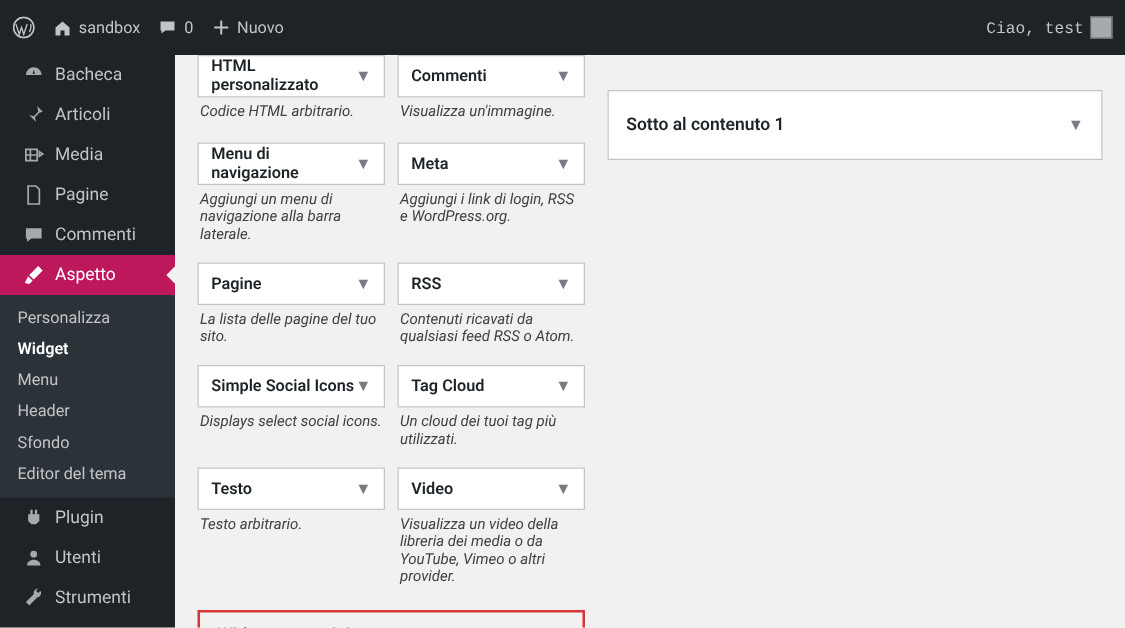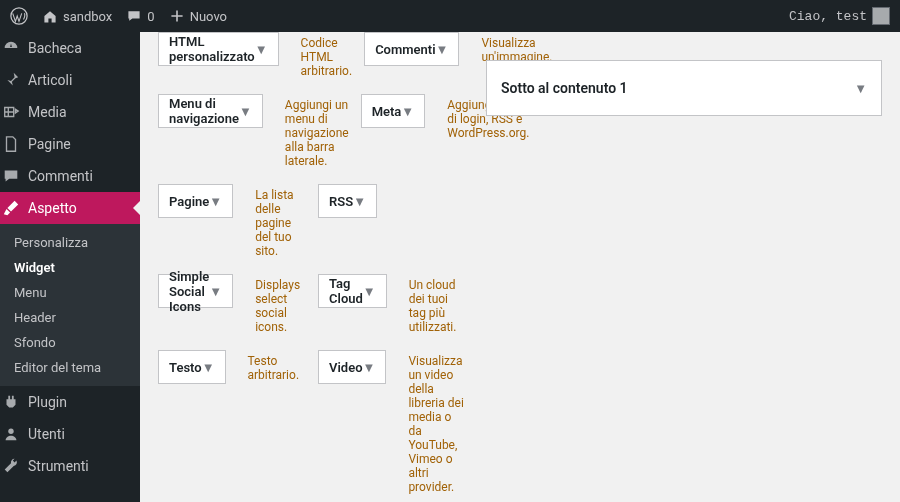--- a/index.html
+++ b/index.html
@@ -7,21 +7,21 @@
     font-family: -apple-system, BlinkMacSystemFont, "Segoe UI", Roboto, sans-serif;
     font-size: 13px;
     background: #f1f1f1;
     color: #3c434a;
     width: 900px;
     height: 502px;
     overflow: hidden;
   }
   
   .adminbar {
-    height: 32px;
+    height: 44px;
     background: #1d2327;
     color: #c3c4c7;
     display: flex;
     align-items: center;
     font-size: 13px;
     padding: 0 10px;
     position: relative;
   }
   .adminbar .left { display: flex; align-items: center; gap: 14px; }
   .adminbar .right { margin-left: auto; display: flex; align-items: center; gap: 6px; font-family: Liberation Mono, monospace; }
@@ -35,21 +35,21 @@
     width: 140px;
     background: #1d2327;
     color: #c3c4c7;
     font-size: 14px;
   }
   .menu { list-style: none; }
   .menu > li {
     display: flex;
     align-items: center;
     gap: 8px;
-    padding: 7px 2px;
+    padding: 7px 18px;
     cursor: pointer;
     color: #c3c4c7;
     position: relative;
   }
   .menu > li.current {
     background: #be185d;
     color: #fff;
   }
   .menu > li.current::after {
     content: "";
@@ -77,39 +77,40 @@
   .content {
     flex: 1;
     padding: 0 18px 18px 18px;
     overflow: hidden;
     position: relative;
   }
   .cols { display: flex; gap: 18px; }
   .col-left { width: 310px; }
   .col-right { flex: 1; }
   .widget-row { display: flex; gap: 10px; margin-bottom: 6px; }
-  .widget-pair { display: flex; flex-direction: row; gap: 20px; flex: 1; }
+  .widget-pair { display: flex; flex-direction: column; gap: 0; flex: 1; }
   .widget-head {
     background: #fff;
     border: 1px solid #c3c4c7;
     height: 34px;
     display: flex;
     align-items: center;
     justify-content: space-between;
     padding: 0 10px;
     font-weight: 600;
     cursor: pointer;
     font-size: 13px;
     color: #1d2327;
   }
   .widget-desc {
     font-size: 12px;
-    color: #a16207;
+    color: #404040;
     padding: 4px 2px 10px 2px;
     min-height: 30px;
+    font-style: italic;
   }
   .chev { color: #787c82; font-size: 13px; }
   .sidebar-box {
     background: #fff;
     border: 1px solid #c3c4c7;
     height: 56px;
     display: flex;
     align-items: center;
     justify-content: space-between;
     padding: 0 14px;
@@ -302,20 +303,21 @@
               <span>Pagine</span>
               <span class="chev">▼</span>
             </div>
             <div class="widget-desc">La lista delle pagine del tuo sito.</div>
           </div>
           <div class="widget-pair">
             <div class="widget-head">
               <span>RSS</span>
               <span class="chev">▼</span>
             </div>
+            <div class="widget-desc">Contenuti ricavati da qualsiasi feed RSS o Atom.</div>
           </div>
         </div>
 
         <div class="widget-row">
           <div class="widget-pair">
             <div class="widget-head">
               <span>Simple Social Icons</span>
               <span class="chev">▼</span>
             </div>
             <div class="widget-desc">Displays select social icons.</div>

